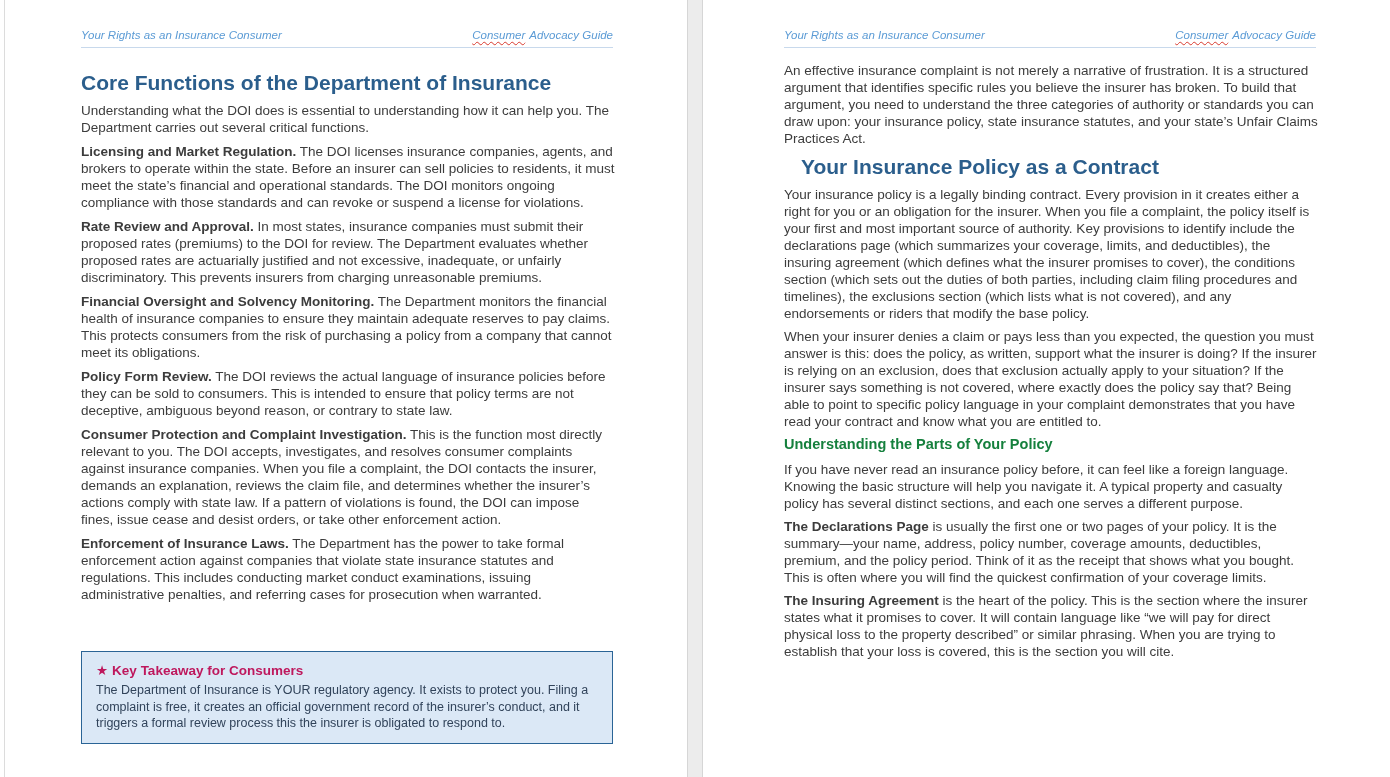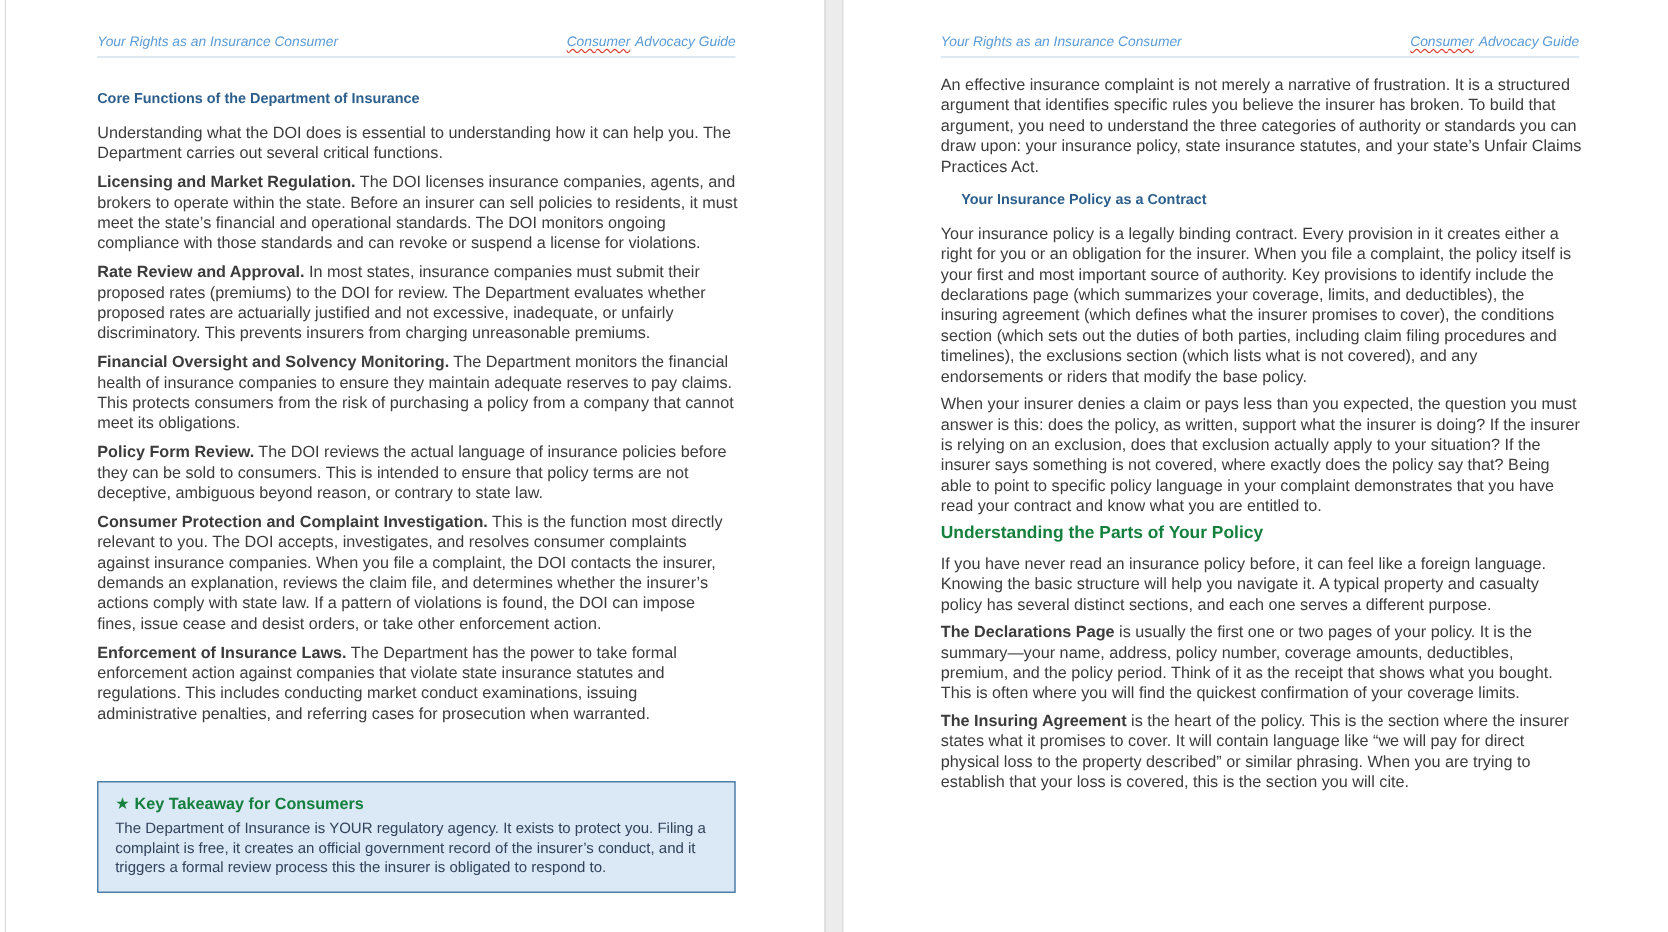--- a/index.html
+++ b/index.html
@@ -23,28 +23,28 @@
   .brand-rest { margin-left:4px; }
 
   .content { position:absolute; width:534px; }
   #page-left  .content { left:76px; top:72px; }
   #page-right .content { left:81px; top:62px; }
 
   .content p { font-size:13.5px; line-height:17px; color:#3c3c3c; margin:0 0 7px 0; }
   #page-right .content p { margin-bottom:6px; }
   .content p b { color:#3c3c3c; }
 
-  h2.section { font-size:12px; line-height:21px; font-weight:bold; color:#2b5e8c; margin:0 0 9px 0; }
+  h2.section { font-size:21px; line-height:21px; font-weight:bold; color:#2b5e8c; margin:0 0 9px 0; }
   #page-right h2.section { margin:9px 0 9px 17px; }
   h1.chapter { font-size:20.5px; line-height:26.5px; font-weight:bold; color:#1f3a60; margin:0 0 14px 0; }
   h3.subsection { font-size:14.5px; line-height:17px; font-weight:bold; color:#15803d; margin:4px 0 8px 0; }
 
   .callout { margin-top:48px; width:532px; background:#dbe8f6; border:1px solid #2a6496;
              padding:10px 14px 11px 14px; }
-  .callout-title { font-size:13.5px; font-weight:bold; color:#15803d; margin-bottom:4px; }
+  .callout-title { font-size:13.5px; font-weight:bold; color:#be185d; margin-bottom:4px; }
   .callout-title .star { margin-right:4px; font-weight:normal; }
   .callout-body { font-size:12.5px; line-height:16.5px; color:#31435a; }
 </style>
 </head>
 <body>
 
 <div class="spread">
 
   <div class="page" id="page-left">
     <div class="running-header">

